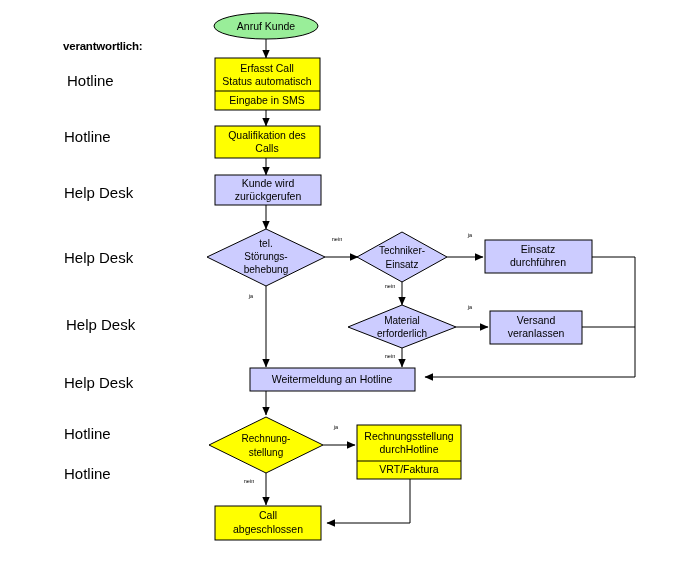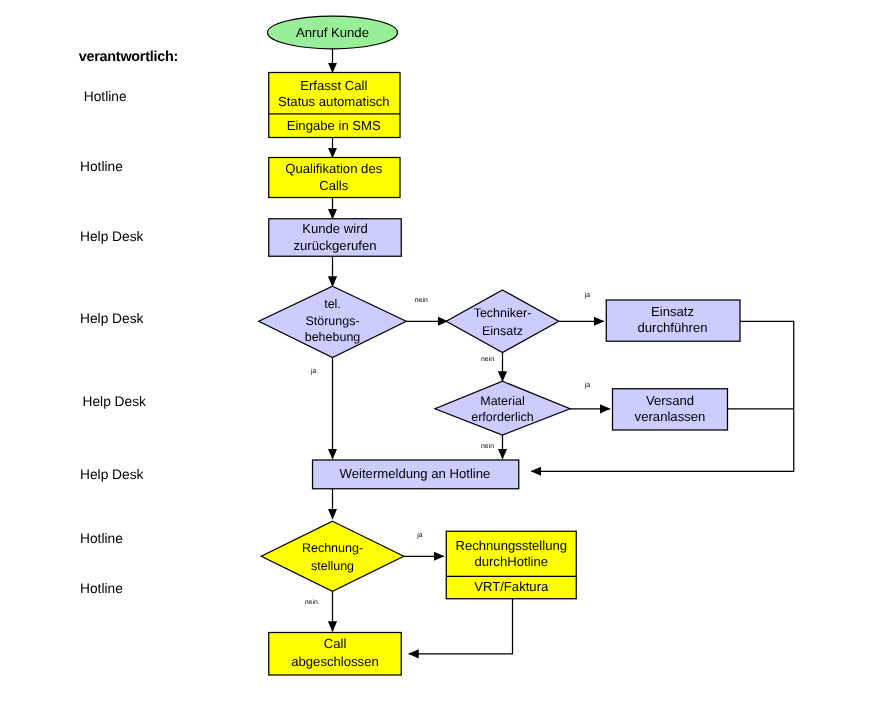--- a/index.html
+++ b/index.html
@@ -17,21 +17,21 @@
   #canvas {
     position: absolute;
     left: 0;
     top: 0;
     width: 698px;
     height: 566px;
   }
   .swim-label {
     position: absolute;
     font-family: "Liberation Sans", sans-serif;
-    font-size: 11px;
+    font-size: 15px;
     color: #000000;
     white-space: nowrap;
   }
   .swim-label.heading {
     font-weight: bold;
     font-size: 11.5px;
     letter-spacing: -0.2px;
   }
   svg text {
     font-family: "Liberation Sans", sans-serif;

